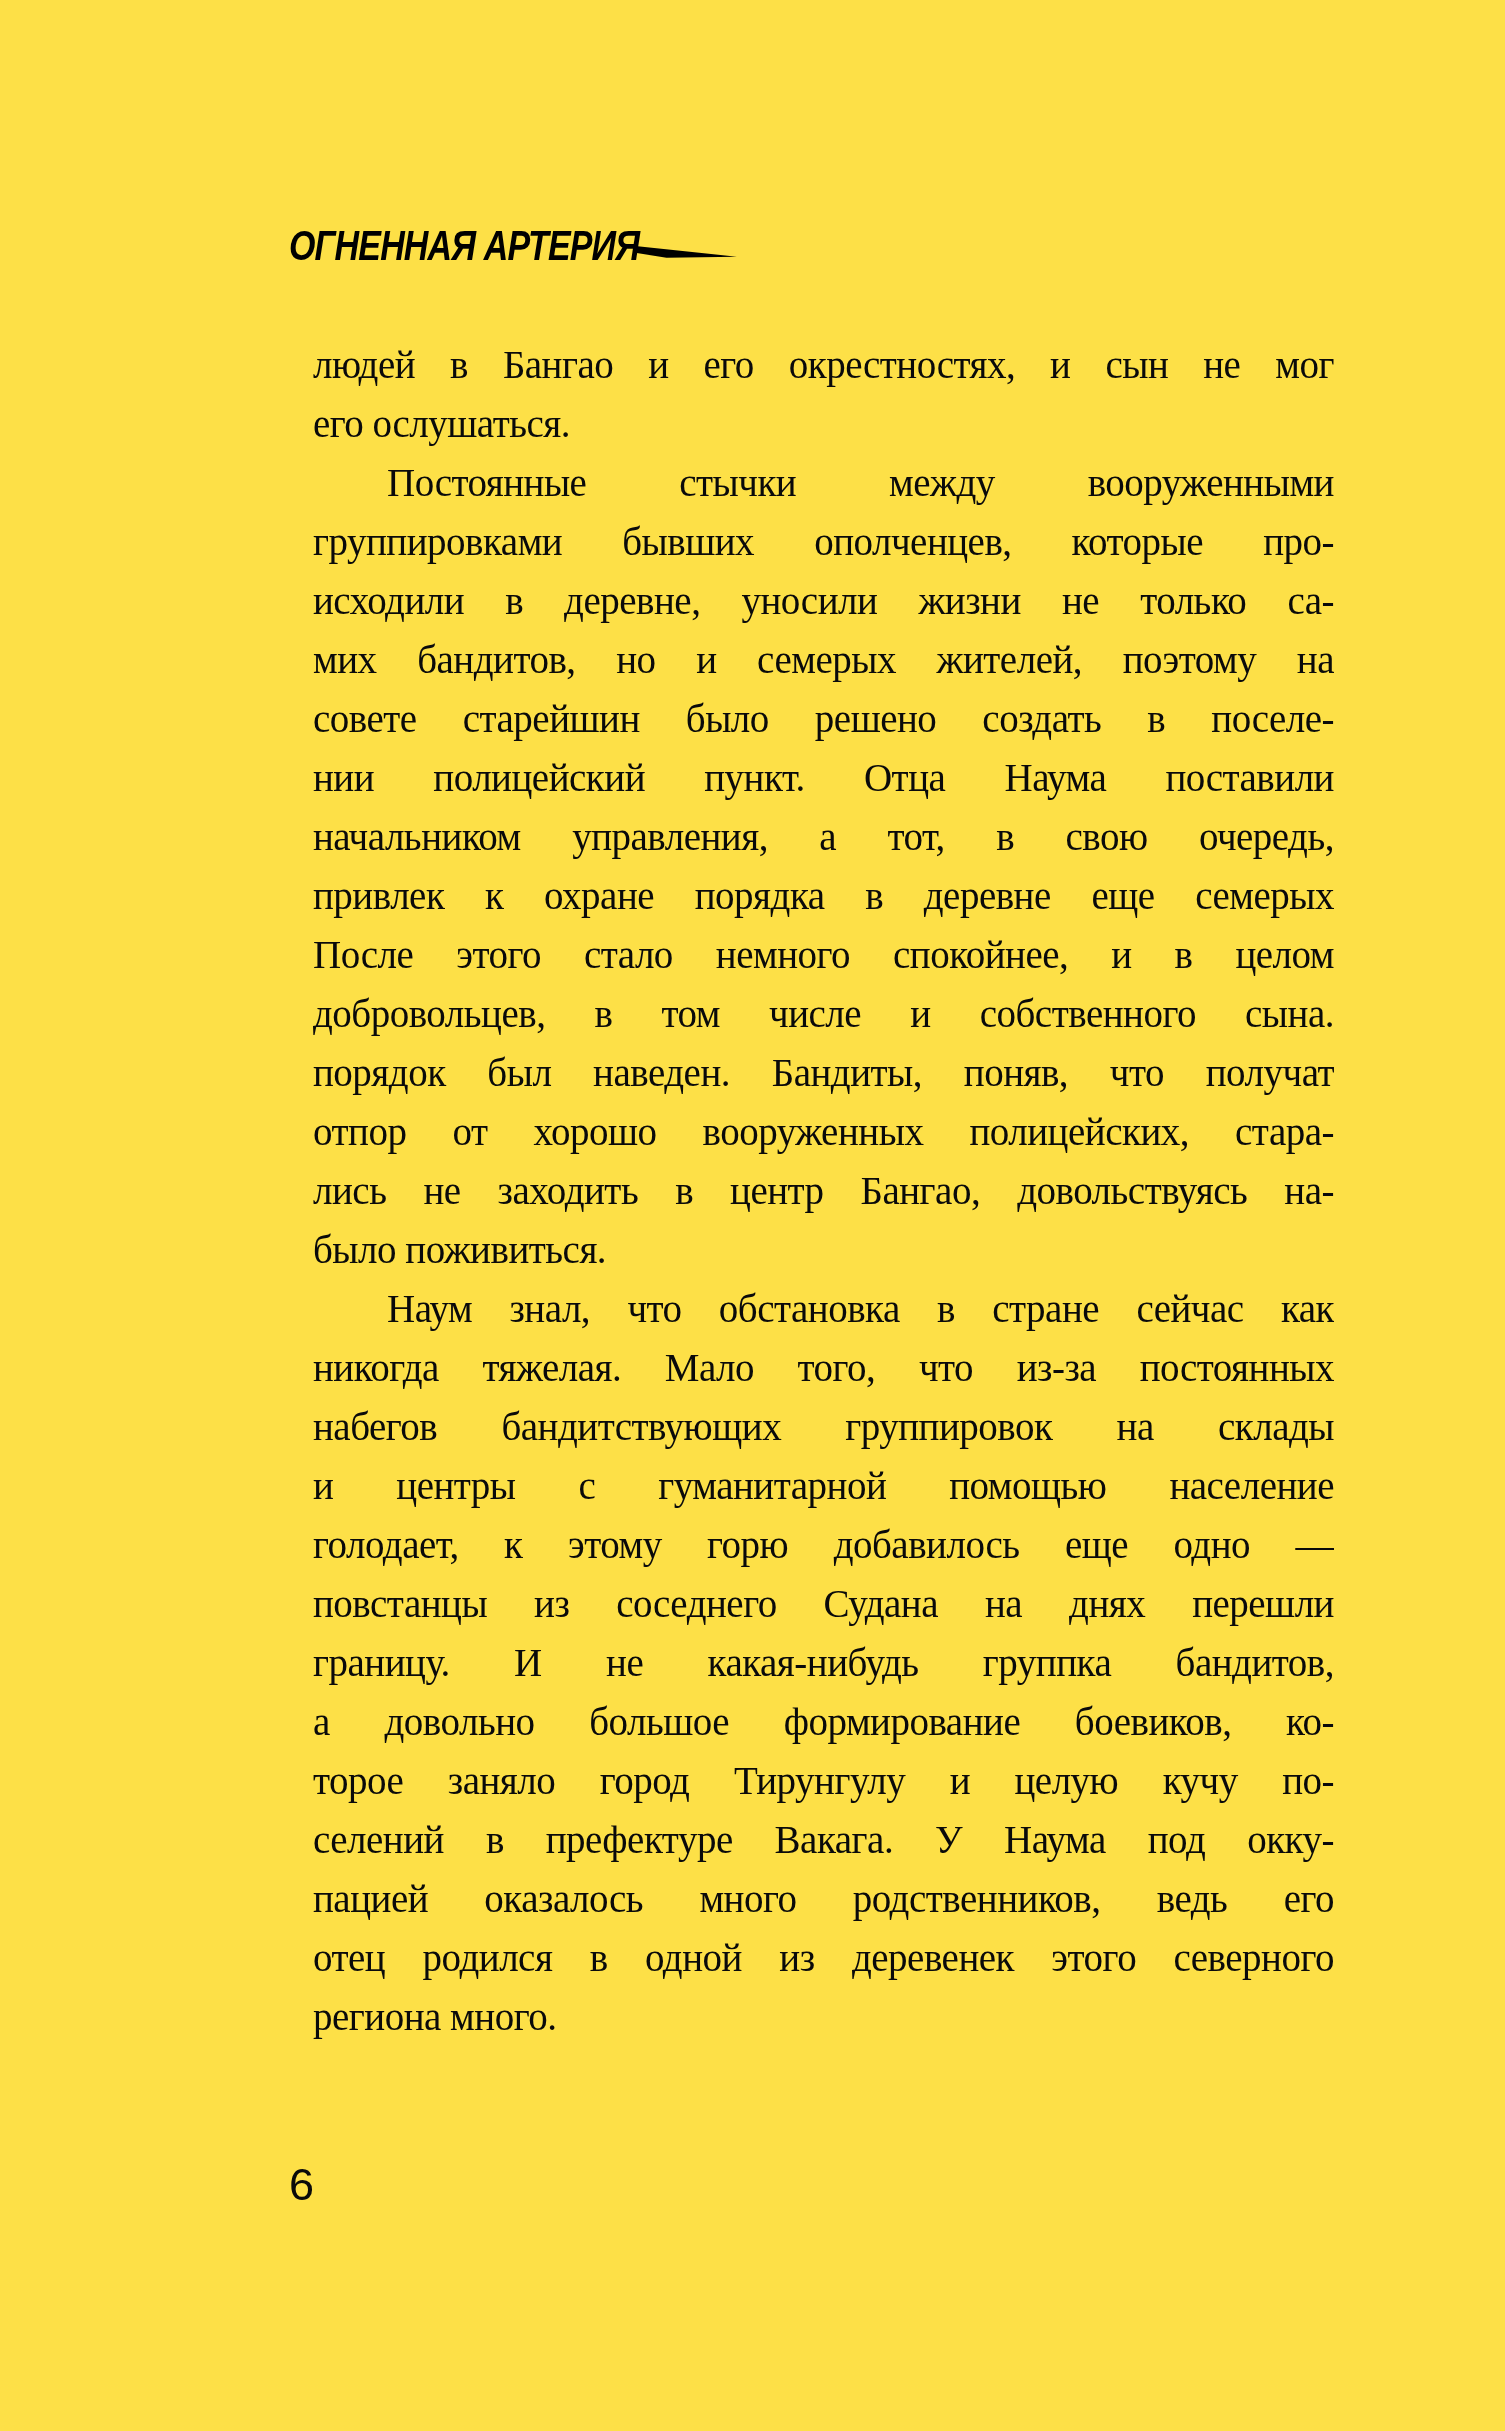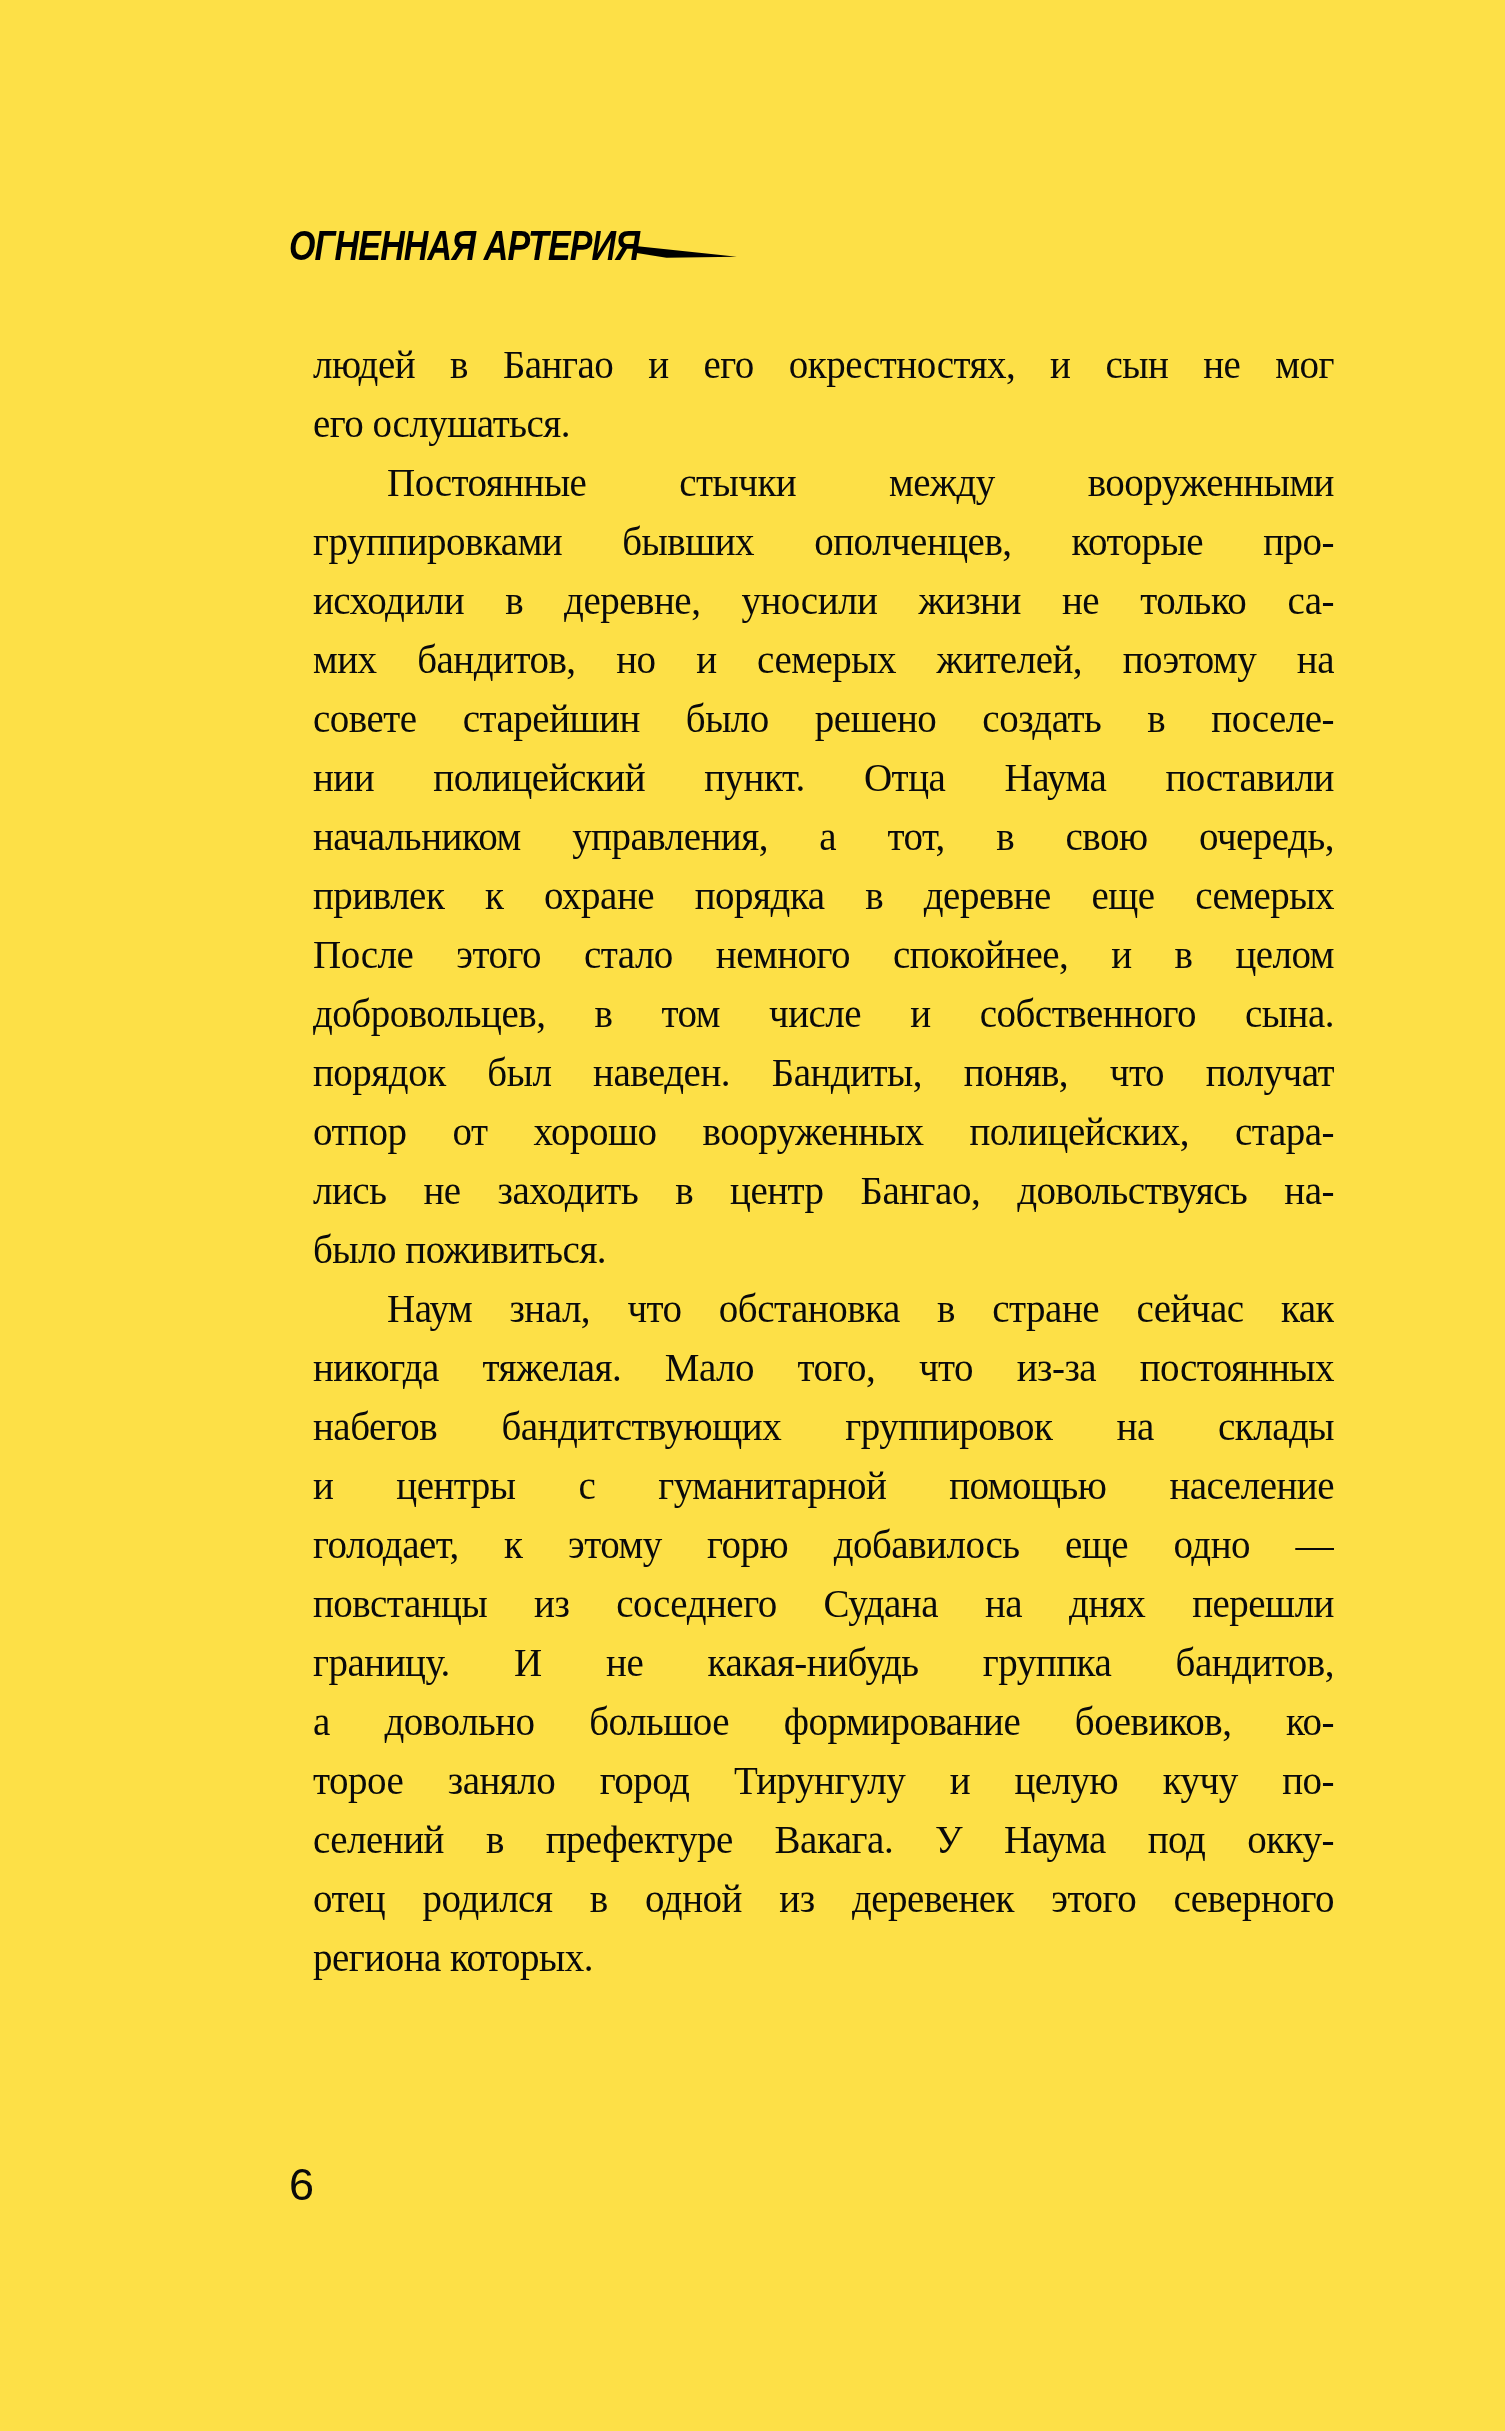--- a/index.html
+++ b/index.html
@@ -99,20 +99,21 @@
       <div class="line indent">Наум знал, что обстановка в стране сейчас как</div>
       <div class="line">никогда тяжелая. Мало того, что из-за постоянных</div>
       <div class="line">набегов бандитствующих группировок на склады</div>
       <div class="line">и центры с гуманитарной помощью население</div>
       <div class="line">голодает, к этому горю добавилось еще одно —</div>
       <div class="line">повстанцы из соседнего Судана на днях перешли</div>
       <div class="line">границу. И не какая-нибудь группка бандитов,</div>
       <div class="line">а довольно большое формирование боевиков, ко-</div>
       <div class="line">торое заняло город Тирунгулу и целую кучу по-</div>
       <div class="line">селений в префектуре Вакага. У Наума под окку-</div>
+      <div class="line">пацией оказалось много родственников, ведь его</div>
       <div class="line">отец родился в одной из деревенек этого северного</div>
-      <div class="line last">региона которых.</div>
+      <div class="line last">региона много.</div>
     </main>
 
   <div class="page-number">6</div>
 
 </div>
 
 
 </body></html>

